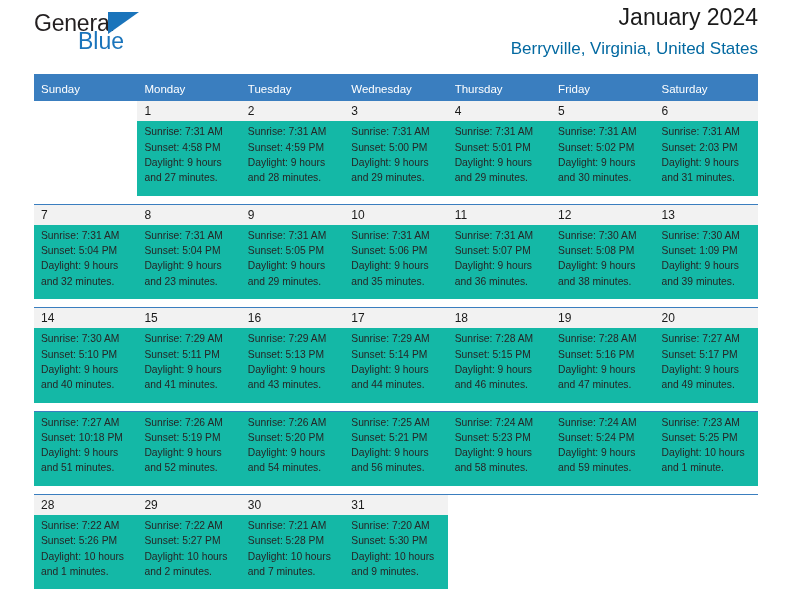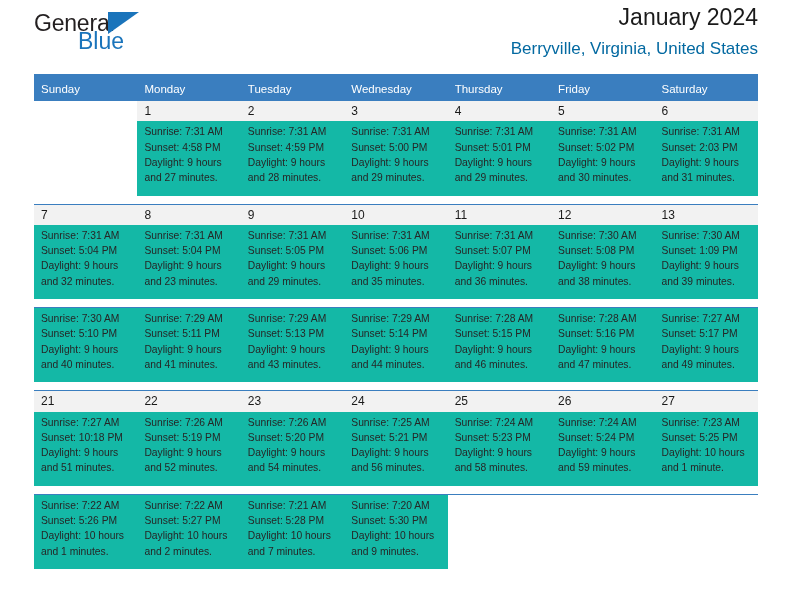--- a/index.html
+++ b/index.html
@@ -281,20 +281,29 @@
           <td></td>
           <td></td>
           <td></td>
           <td></td>
           <td></td>
           <td></td>
         </tr>
         <tr class="week-sep">
           <td colspan="7"></td>
         </tr>
+        <tr class="daynum-row">
+          <td>14</td>
+          <td>15</td>
+          <td>16</td>
+          <td>17</td>
+          <td>18</td>
+          <td>19</td>
+          <td>20</td>
+        </tr>
         <tr class="info-row">
           <td>
             <div class="info-line">Sunrise: 7:30 AM</div>
             <div class="info-line">Sunset: 5:10 PM</div>
             <div class="info-line">Daylight: 9 hours</div>
             <div class="info-line">and 40 minutes.</div>
           </td>
           <td>
             <div class="info-line">Sunrise: 7:29 AM</div>
             <div class="info-line">Sunset: 5:11 PM</div>
@@ -336,29 +345,20 @@
           <td></td>
           <td></td>
           <td></td>
           <td></td>
           <td></td>
           <td></td>
           <td></td>
         </tr>
         <tr class="week-sep">
           <td colspan="7"></td>
-        </tr>
-        <tr class="daynum-row">
-          <td>21</td>
-          <td>22</td>
-          <td>23</td>
-          <td>24</td>
-          <td>25</td>
-          <td>26</td>
-          <td>27</td>
         </tr>
         <tr class="info-row">
           <td>
             <div class="info-line">Sunrise: 7:27 AM</div>
             <div class="info-line">Sunset: 10:18 PM</div>
             <div class="info-line">Daylight: 9 hours</div>
             <div class="info-line">and 51 minutes.</div>
           </td>
           <td>
             <div class="info-line">Sunrise: 7:26 AM</div>
@@ -402,20 +402,29 @@
           <td></td>
           <td></td>
           <td></td>
           <td></td>
           <td></td>
           <td></td>
         </tr>
         <tr class="week-sep">
           <td colspan="7"></td>
         </tr>
+        <tr class="daynum-row">
+          <td>28</td>
+          <td>29</td>
+          <td>30</td>
+          <td>31</td>
+          <td class="empty"></td>
+          <td class="empty"></td>
+          <td class="empty"></td>
+        </tr>
         <tr class="info-row">
           <td>
             <div class="info-line">Sunrise: 7:22 AM</div>
             <div class="info-line">Sunset: 5:26 PM</div>
             <div class="info-line">Daylight: 10 hours</div>
             <div class="info-line">and 1 minutes.</div>
           </td>
           <td>
             <div class="info-line">Sunrise: 7:22 AM</div>
             <div class="info-line">Sunset: 5:27 PM</div>

